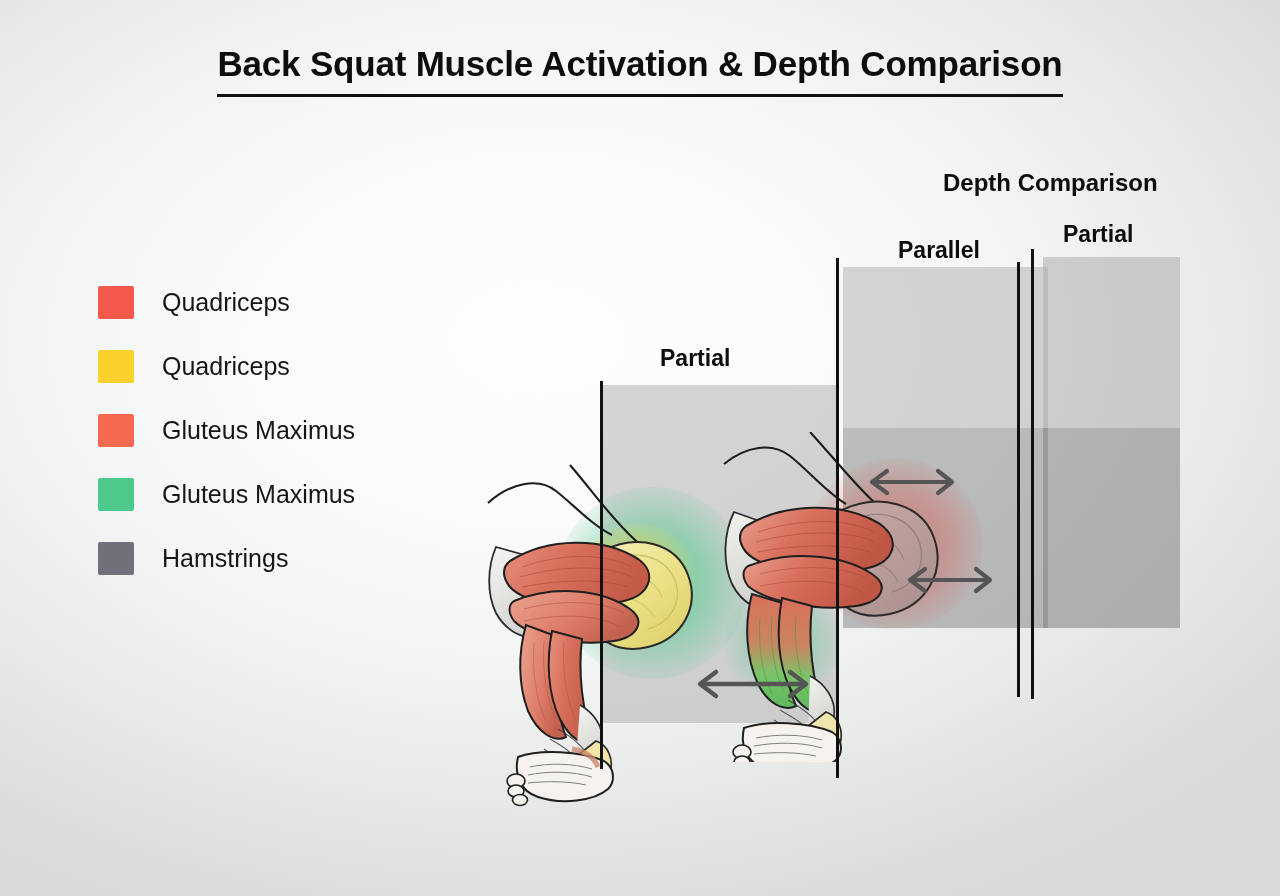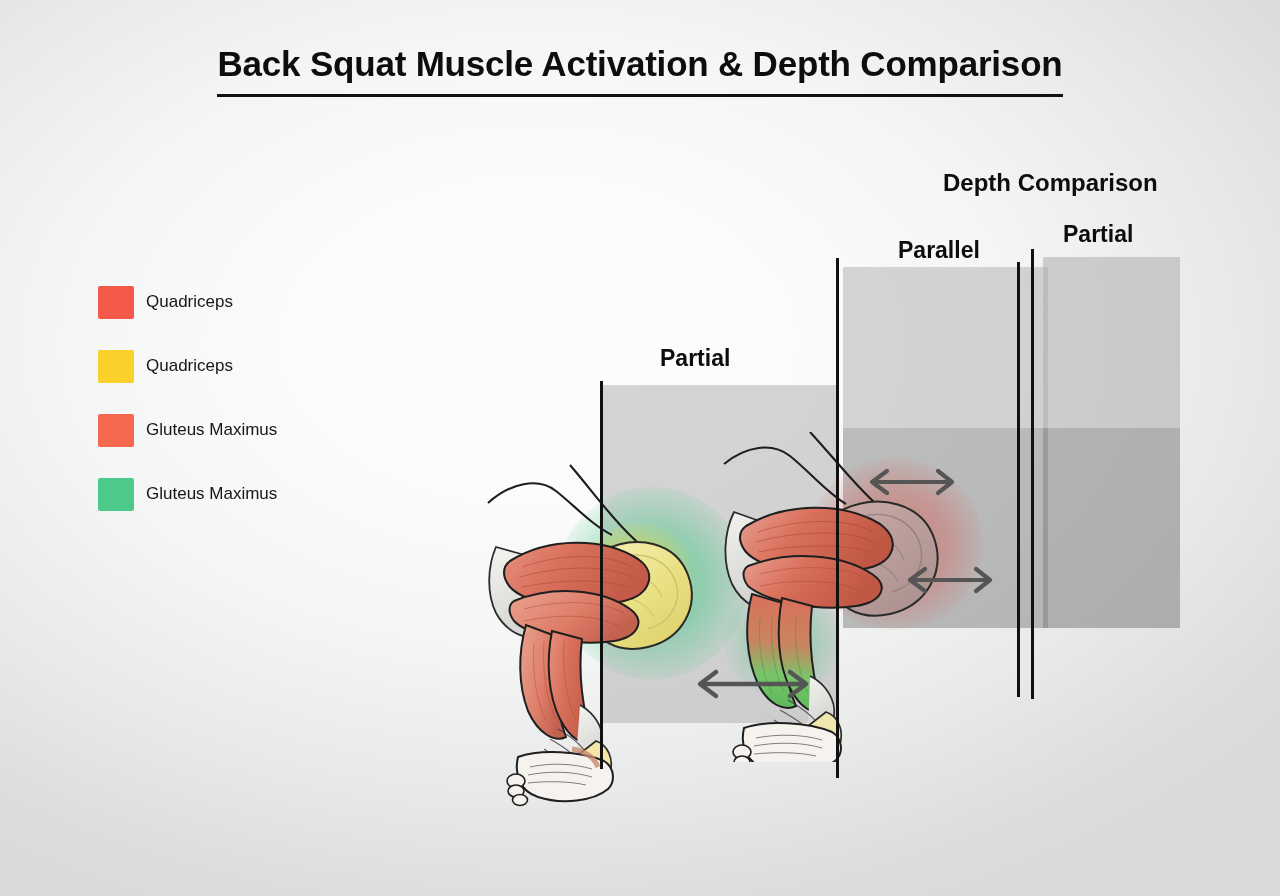--- a/index.html
+++ b/index.html
@@ -60,22 +60,22 @@
     align-items: center;
     height: 64px;
   }
   .legend-swatch {
     width: 36px;
     height: 33px;
     border-radius: 2px;
     flex: 0 0 auto;
   }
   .legend-label {
-    margin-left: 12px;
-    font-size: 17px;
+    margin-left: 28px;
+    font-size: 25px;
     color: #161616;
     white-space: nowrap;
   }
 
   
   #depth-heading {
     position: absolute;
     left: 936px;
     top: 169px;
     font-size: 24px;
@@ -164,20 +164,24 @@
       <span class="legend-label">Quadriceps</span>
     </div>
     <div class="legend-item">
       <span class="legend-swatch" style="background:#f4694f"></span>
       <span class="legend-label"> Gluteus Maximus</span>
     </div>
     <div class="legend-item">
       <span class="legend-swatch" style="background:#4ec98c"></span>
       <span class="legend-label">Gluteus Maximus</span>
     </div>
+    <div class="legend-item">
+      <span class="legend-swatch" style="background:#70707a"></span>
+      <span class="legend-label">Hamstrings</span>
+    </div>
   </div>
 
   <div id="panel-partial-left" class="depth-panel"></div>
 
   <div id="panel-parallel" class="depth-panel">
     <div class="band-top"></div>
     <div class="band-bottom"></div>
   </div>
 
   <div id="panel-partial-right" class="depth-panel">

